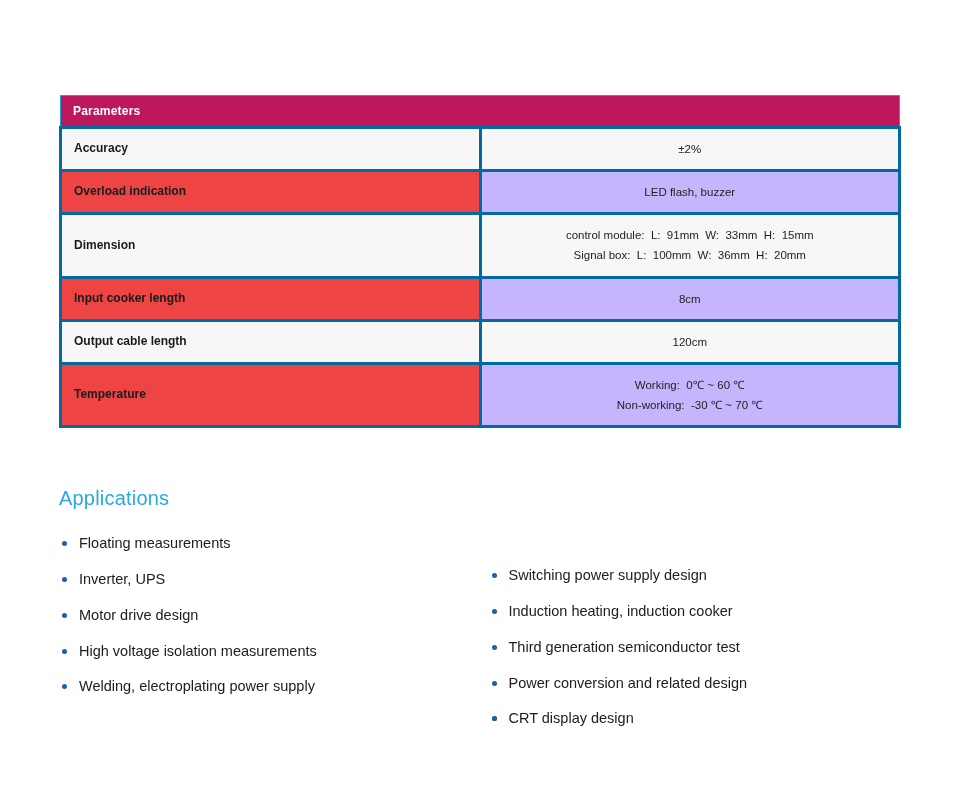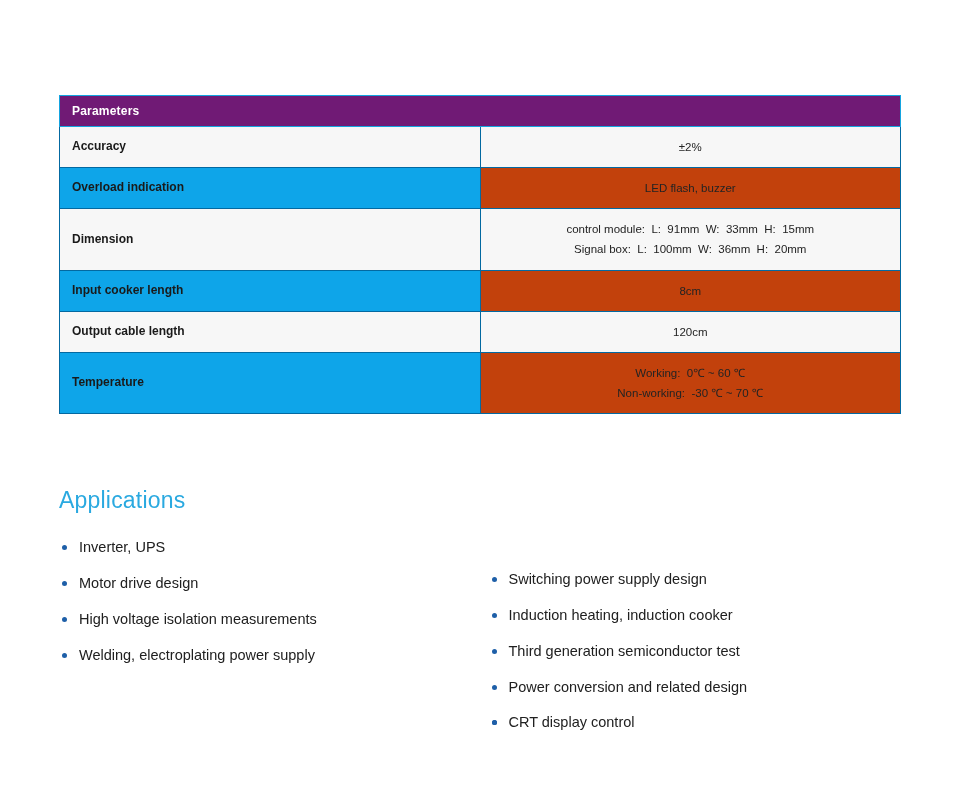--- a/index.html
+++ b/index.html
@@ -28,68 +28,68 @@
     top: 95px;
     width: 842px;
   }
   table.spec {
     width: 100%;
     border-collapse: collapse;
     table-layout: fixed;
     font-size: 12px;
   }
   table.spec th.header {
-    background: #701a75;
+    background: #be185d;
     color: #ffffff;
     text-align: left;
     font-size: 12px;
     font-weight: bold;
     padding: 8px 0 8px 12px;
     border: 1px solid #14a4e0;
     letter-spacing: 0.2px;
   }
   table.spec td {
-    border: 1px solid #0369a1;
+    border: 3px solid #0369a1;
     vertical-align: middle;
   }
   table.spec td.label {
     width: 193px;
     padding: 10px 0 10px 12px;
     font-weight: bold;
     font-size: 12px;
     color: #1a1a1a;
-    background: #0ea5e9;
+    background: #ef4444;
     line-height: 1.45;
   }
   table.spec td.value {
     padding: 10px 12px;
     text-align: center;
     font-size: 11.5px;
     color: #232323;
     line-height: 1.75;
-    background: #c2410c;
+    background: #c4b5fd;
   }
   table.spec tr.alt td {
     background: #f7f7f7;
   }
   .value-line {
     display: block;
     white-space: pre;
   }
 
   
   .applications {
     position: absolute;
     left: 59px;
     top: 487px;
     width: 842px;
   }
   .app-title {
     color: #2aa9e0;
-    font-size: 23px;
+    font-size: 20px;
     font-weight: normal;
     margin: 0 0 24px 0;
     letter-spacing: 0.2px;
   }
   .app-cols {
     display: flex;
     gap: 0px;
   }
   .app-col {
     width: 420px;
@@ -174,32 +174,33 @@
           </tr>
         </tbody>
     </table>
   </div>
 
   <div class="applications">
     <h2 class="app-title">Applications</h2>
     <div class="app-cols">
       <div class="app-col col-left">
         <ul class="app-list">
+            <li><span class="bullet"></span><span>Floating measurements</span></li>
             <li><span class="bullet"></span><span>Inverter, UPS</span></li>
             <li><span class="bullet"></span><span>Motor drive design</span></li>
             <li><span class="bullet"></span><span>High voltage isolation measurements</span></li>
             <li><span class="bullet"></span><span>Welding, electroplating power supply</span></li>
           </ul>
       </div>
       <div class="app-col col-right">
         <ul class="app-list">
             <li><span class="bullet"></span><span>Switching power supply design</span></li>
             <li><span class="bullet"></span><span>Induction heating, induction cooker</span></li>
             <li><span class="bullet"></span><span>Third generation semiconductor test</span></li>
             <li><span class="bullet"></span><span>Power conversion and related design</span></li>
             <li><span class="bullet"></span></li>
-            <li><span class="bullet"></span><span>CRT display control</span></li>
+            <li><span class="bullet"></span><span>CRT display design</span></li>
           </ul>
       </div>
     </div>
   </div>
 
 </div>
 
 </body></html>

